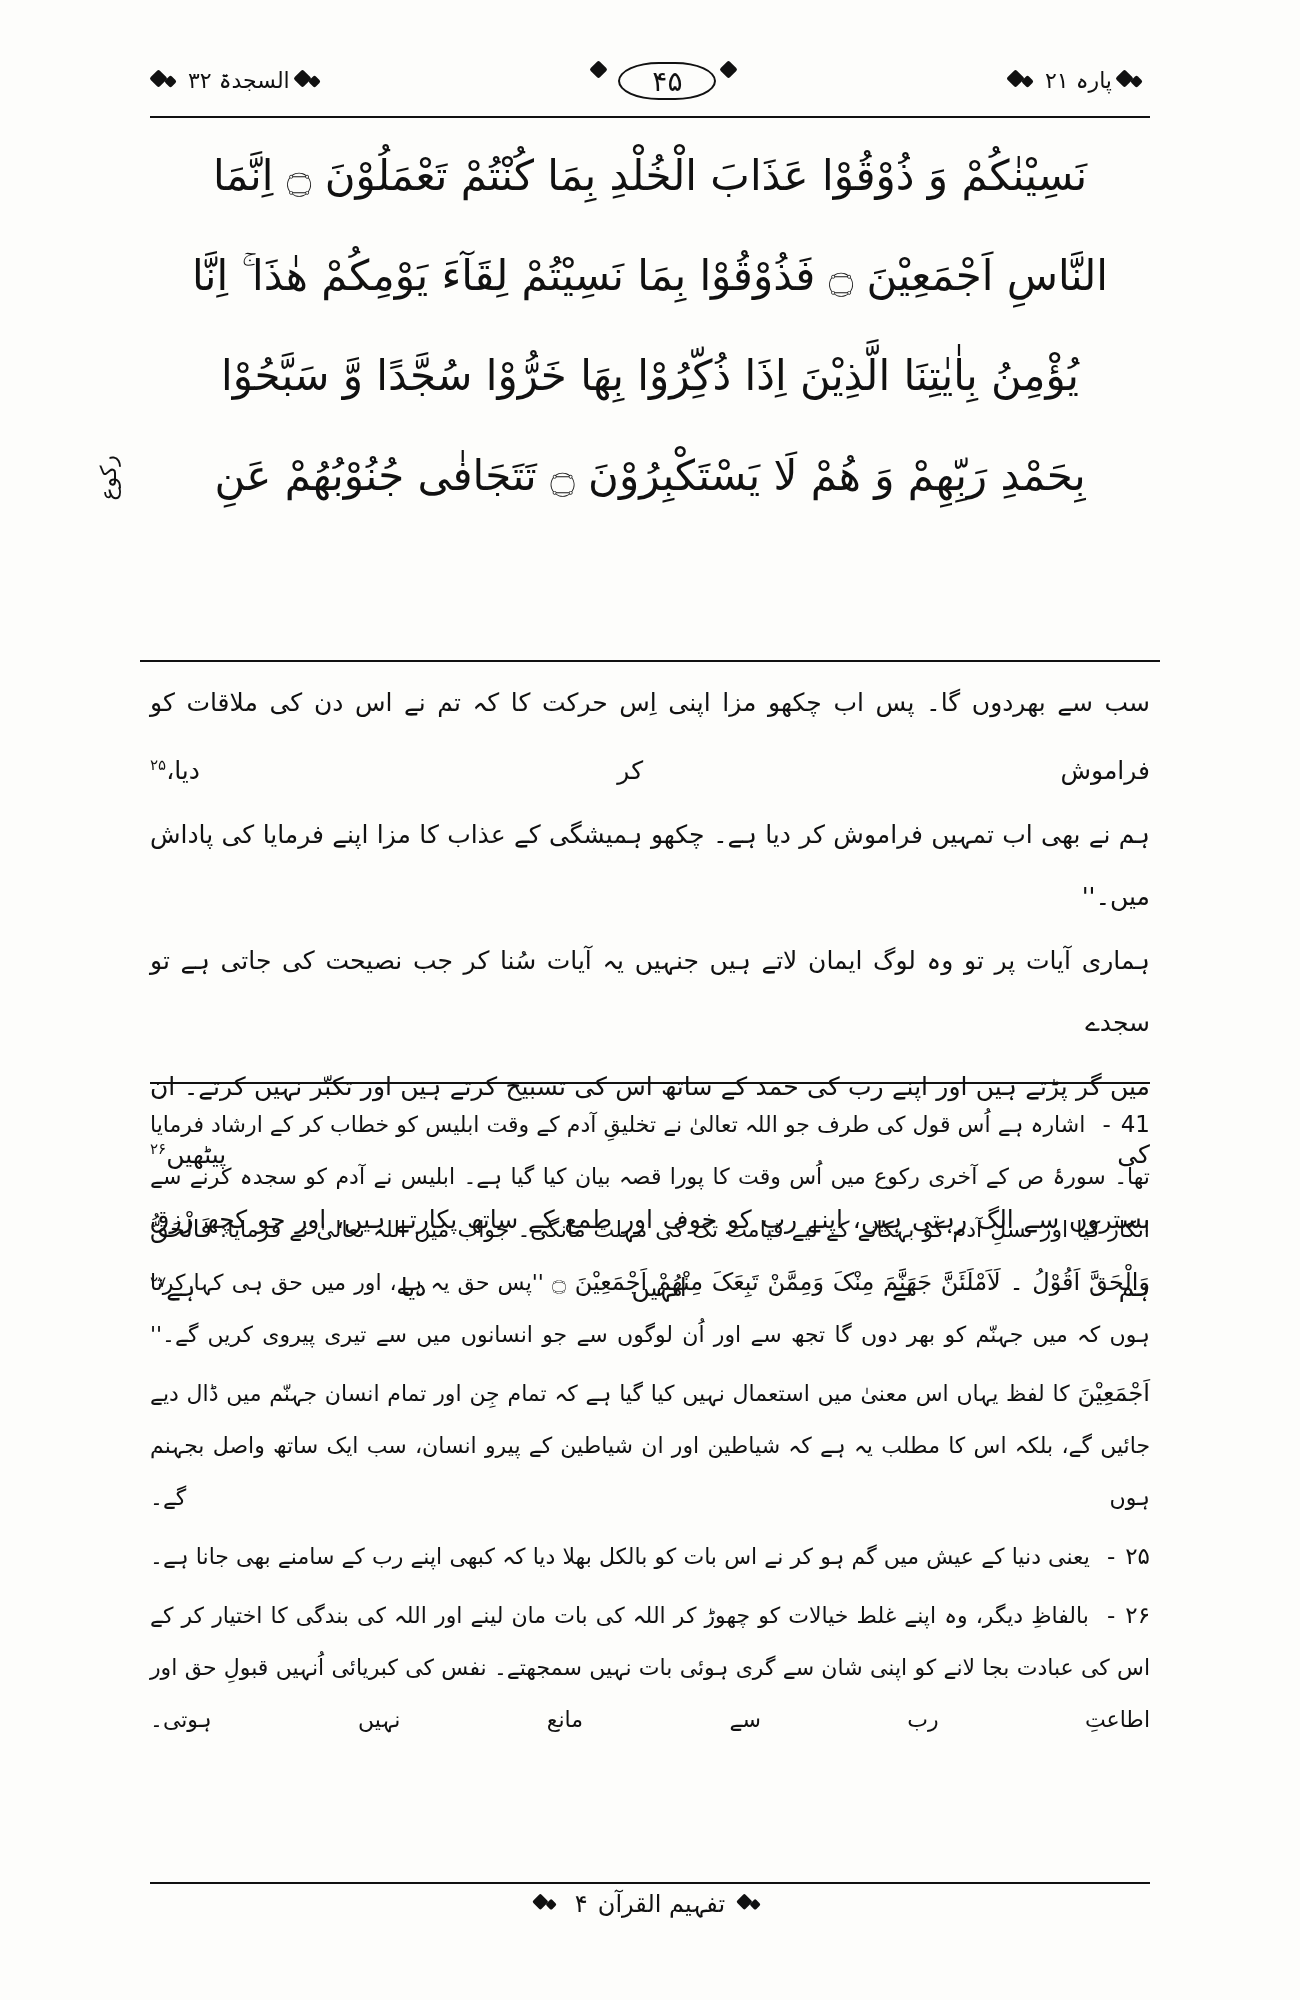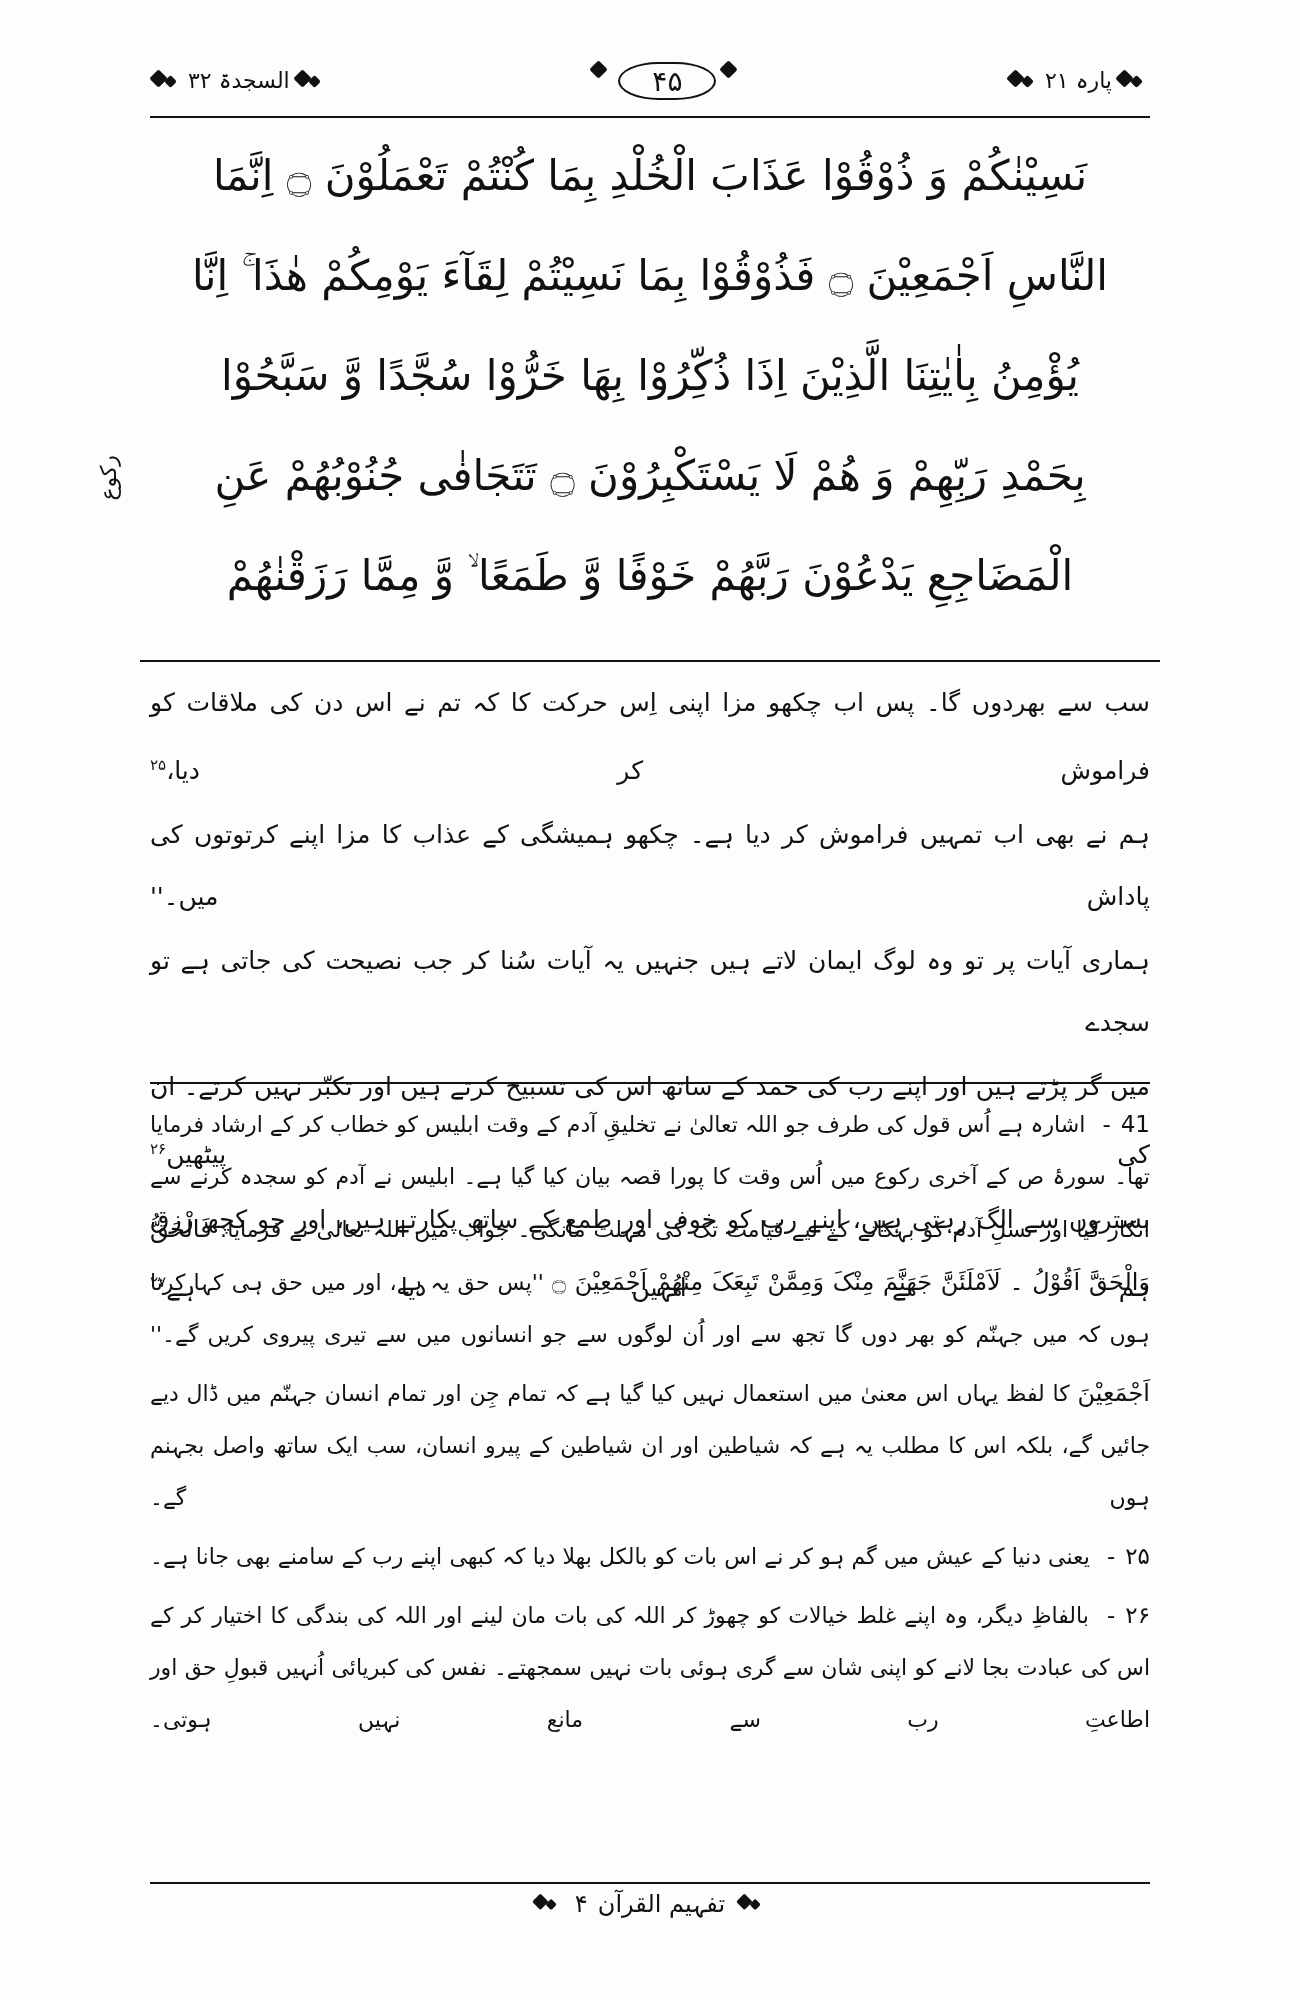--- a/index.html
+++ b/index.html
@@ -226,30 +226,29 @@
     </div>
 
   </div>
   <div class="header-rule"></div>
 
   <div class="quran-block">
     <div class="ayah-line">نَسِیْنٰکُمْ وَ ذُوْقُوْا عَذَابَ الْخُلْدِ بِمَا کُنْتُمْ تَعْمَلُوْنَ ۝ اِنَّمَا</div>
     <div class="ayah-line">النَّاسِ اَجْمَعِیْنَ ۝ فَذُوْقُوْا بِمَا نَسِیْتُمْ لِقَآءَ یَوْمِکُمْ ھٰذَا ۚ اِنَّا</div>
     <div class="ayah-line">یُؤْمِنُ بِاٰیٰتِنَا الَّذِیْنَ اِذَا ذُکِّرُوْا بِھَا خَرُّوْا سُجَّدًا وَّ سَبَّحُوْا</div>
     <div class="ayah-line">بِحَمْدِ رَبِّھِمْ وَ ھُمْ لَا یَسْتَکْبِرُوْنَ ۝ تَتَجَافٰی جُنُوْبُھُمْ عَنِ</div>
-    <div class="ayah-line">الْمَضَاجِعِ یَدْعُوْنَ رَبَّھُمْ خَوْفًا وَّ طَمَعًا ۙ وَّ مِمَّا رَزَقْنٰھُمْ</div>
   </div>
   <div class="side-mark">رکوع</div>
   <div class="quran-rule"></div>
 
   <div class="translation">
     <p>
       <span>سب سے بھردوں گا۔ پس اب چکھو مزا اپنی اِس حرکت کا کہ تم نے اس دن کی ملاقات کو فراموش کر دیا،</span><span class="sup">۲۵</span>
     </p>
-    <p>ہم نے بھی اب تمہیں فراموش کر دیا ہے۔ چکھو ہمیشگی کے عذاب کا مزا اپنے کرتوتوں کی پاداش میں۔''</p>
+    <p>ہم نے بھی اب تمہیں فراموش کر دیا ہے۔ چکھو ہمیشگی کے عذاب کا مزا اپنے فرمایا کی پاداش میں۔''</p>
     <p>ہماری آیات پر تو وہ لوگ ایمان لاتے ہیں جنہیں یہ آیات سُنا کر جب نصیحت کی جاتی ہے تو سجدے</p>
     <p>
       <span>میں گر پڑتے ہیں اور اپنے رب کی حمد کے ساتھ اس کی تسبیح کرتے ہیں اور تکبّر نہیں کرتے۔ ان کی پیٹھیں</span><span class="sup">۲۶</span>
     </p>
     <p>
       <span>بستروں سے الگ رہتی ہیں، اپنے رب کو خوف اور طمع کے ساتھ پکارتے ہیں، اور جو کچھ رزق ہم نے انہیں دیا ہے</span><span class="sup">۲۷</span>
     </p>
   </div>
   <div class="trans-rule"></div>
 

